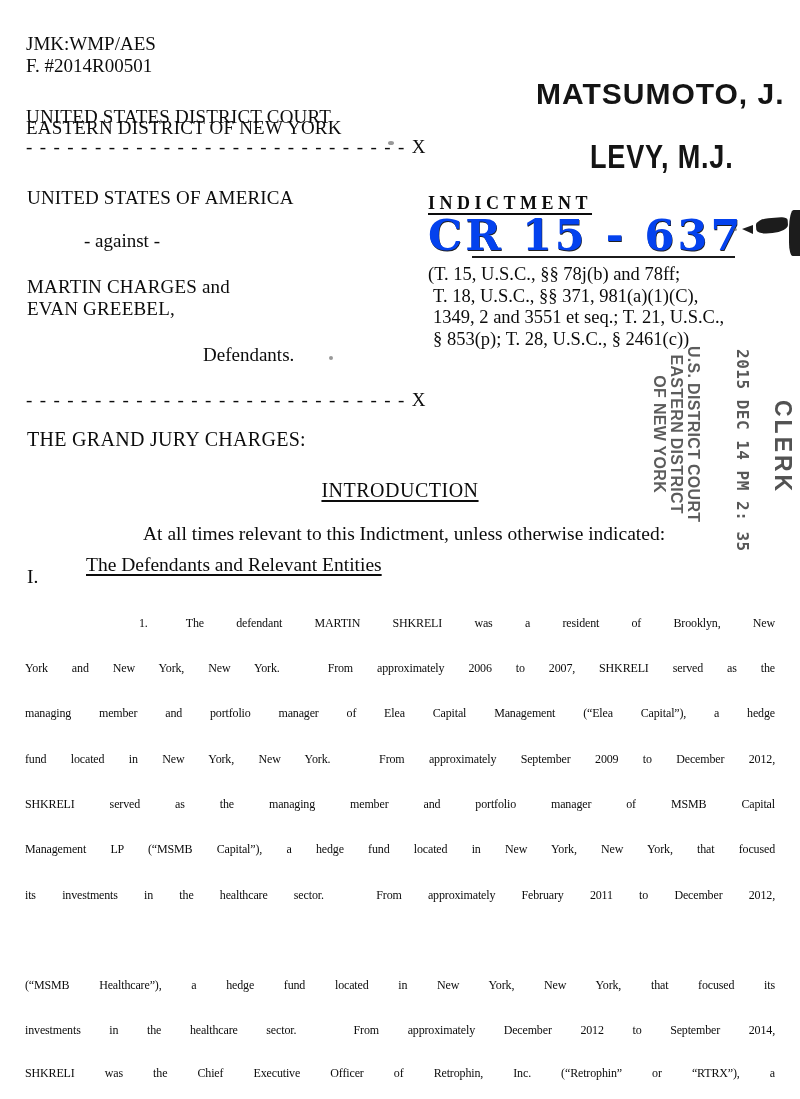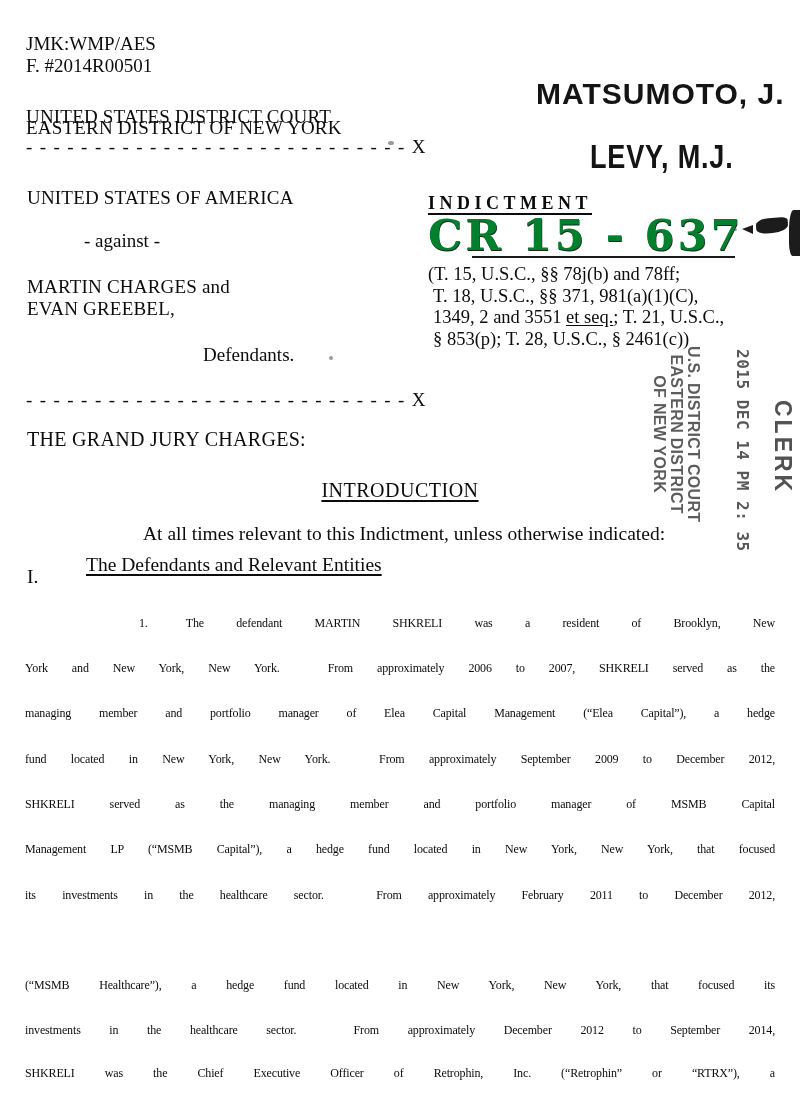--- a/index.html
+++ b/index.html
@@ -16,21 +16,21 @@
     font-family:"Liberation Sans", sans-serif; font-weight:bold; color:#141414;
     white-space:nowrap; line-height:1; filter:blur(0.2px);
   }
   .indictment {
     font-size:18px; font-weight:bold; letter-spacing:4.5px;
     text-decoration:underline; text-underline-offset:4px; text-decoration-thickness:2px;
     white-space:nowrap;
   }
   .case-num {
     font-family:"DejaVu Serif", serif; font-weight:bold; font-size:43px; line-height:1;
-    letter-spacing:3px; color:#15803d; white-space:nowrap;
+    letter-spacing:3px; color:#1d4ed8; white-space:nowrap;
     filter:blur(0.35px) contrast(1.25);
     text-shadow:0.5px 0.5px 0 #333;
   }
   .cr-underline { border-top:2.5px solid #1b1b1b; width:263px; height:0; }
   .statutes { font-size:18.5px; line-height:21.6px; white-space:nowrap; }
   .statutes .ind { padding-left:5px; }
   .vstamp {
     transform-origin:top left; transform:rotate(90deg);
     white-space:nowrap; font-family:"Liberation Sans", sans-serif; font-weight:bold;
     color:#343434; filter:blur(0.4px); 
@@ -43,21 +43,21 @@
     text-decoration:underline; text-underline-offset:3px; text-decoration-thickness:1.5px;
     letter-spacing:0.5px;
   }
   .sec-title { text-decoration:underline; text-underline-offset:3px; text-decoration-thickness:1.5px; }
   .bline {
     left:25px; width:750px; font-size:12px; line-height:26px;
     text-align:justify; text-align-last:justify; letter-spacing:-0.15px; white-space:normal;
   }
   .bline.first { left:139px; width:636px; }
   .num-gap { display:inline-block; width:38px; }
-  .ul { text-decoration:underline; text-underline-offset:2px; }
+  .ul { text-underline-offset:2px; }
   .smudge { background:#1c1c1c; }
   .speck { background:#555; opacity:0.6; }
 </style>
 </head>
 <body>
 
 <div class="page">
 
   <div class="abs serif19" style="left:26px; top:32px;">JMK:WMP/AES</div>
   <div class="abs serif19" style="left:26px; top:54px;">F. #2014R00501</div>

